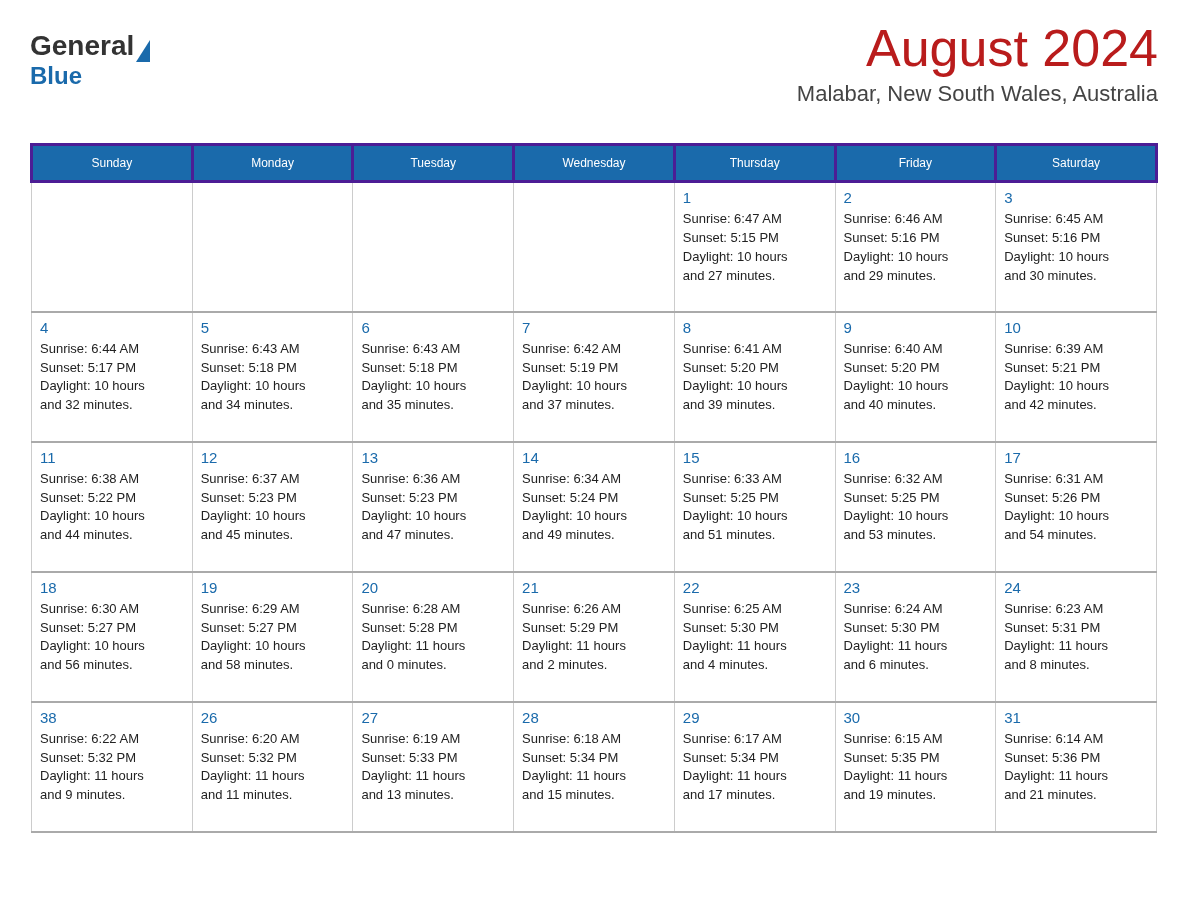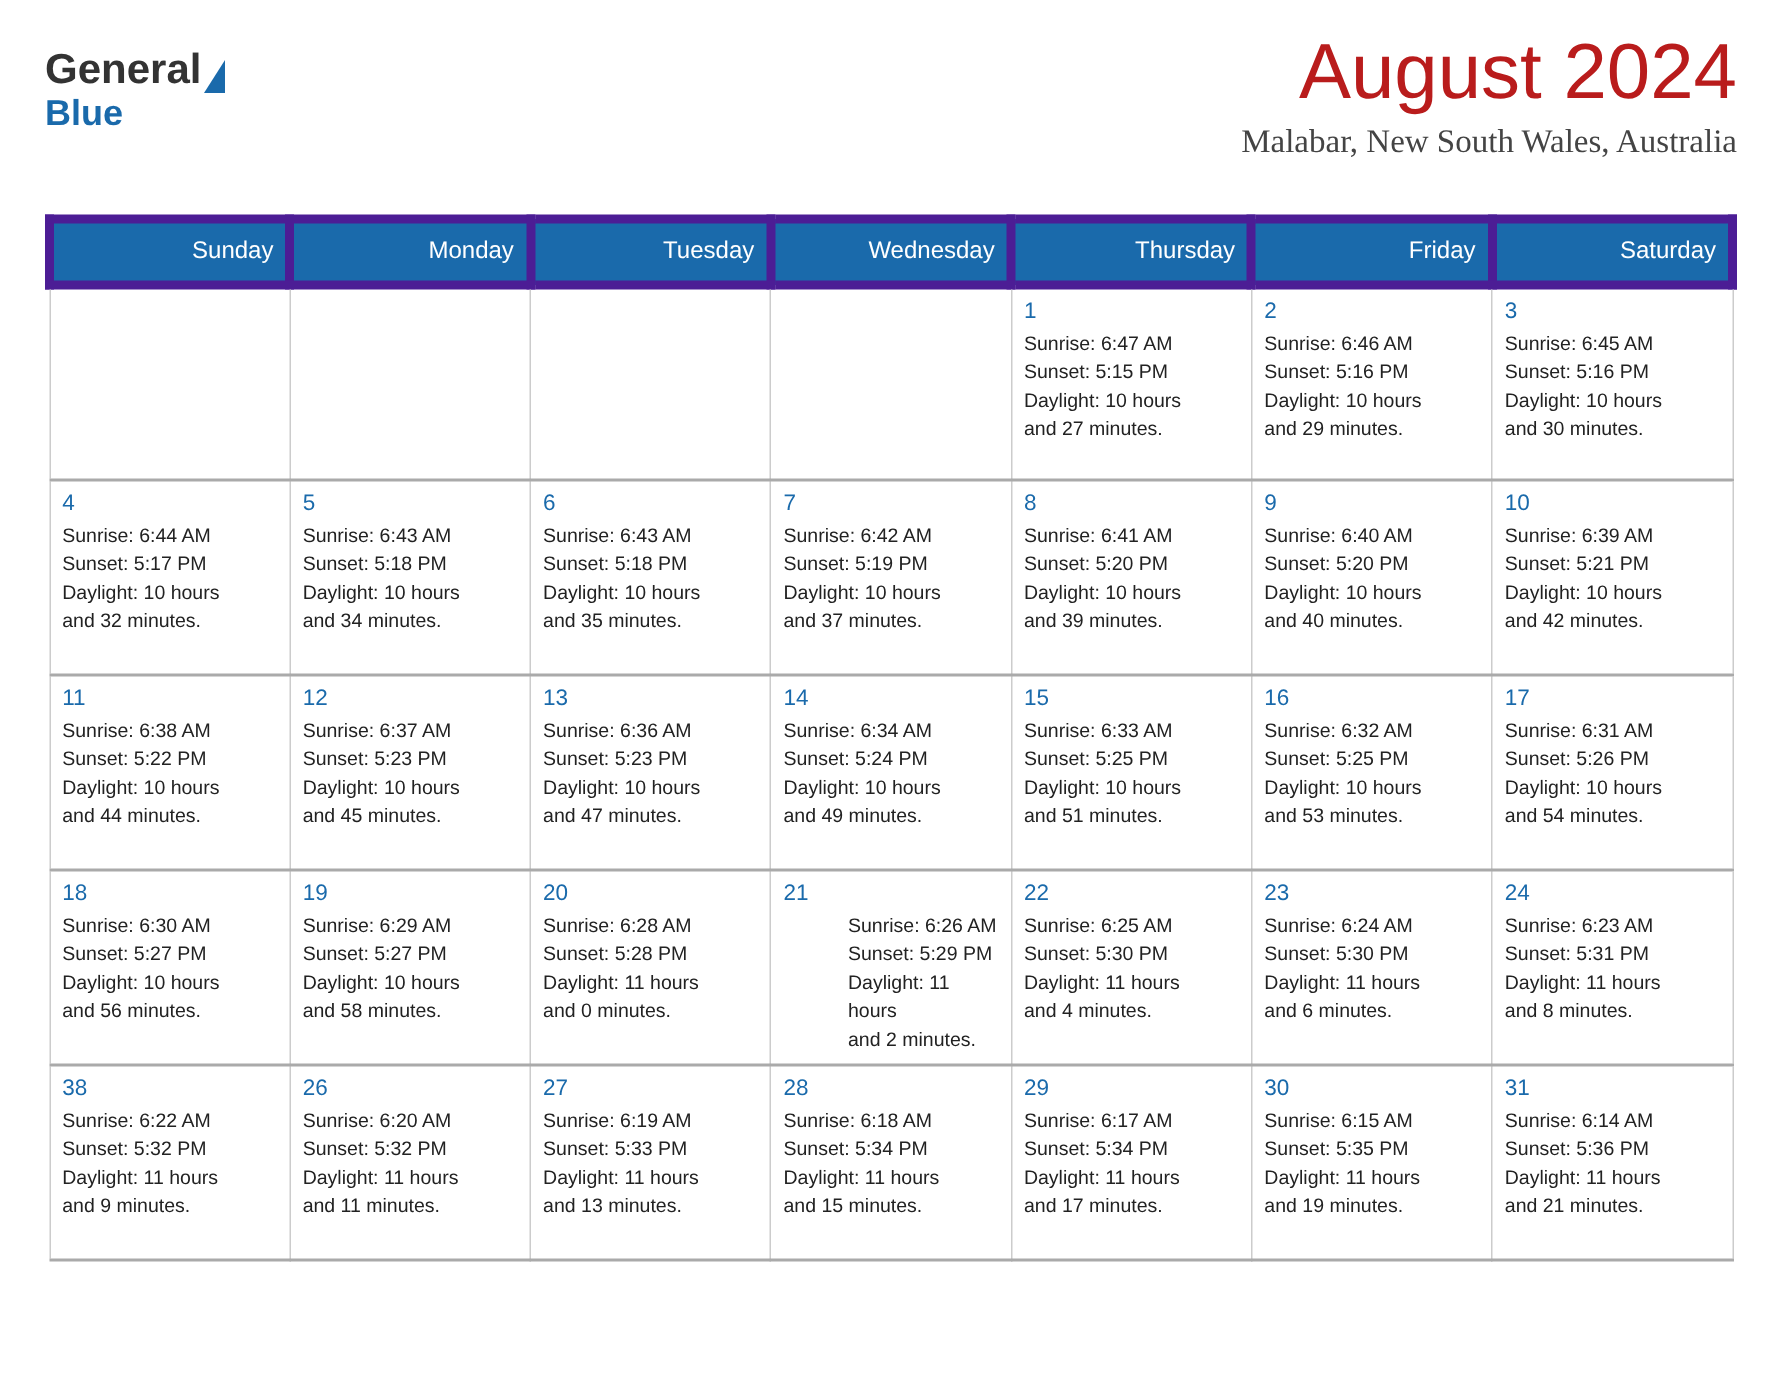--- a/index.html
+++ b/index.html
@@ -47,35 +47,34 @@
     .month-title {
       font-size: 52px;
       font-weight: normal;
       color: #b91c1c;
       line-height: 1.1;
     }
     .location {
       font-size: 22px;
       color: #444;
       margin-top: 4px;
-      font-family: Liberation Serif, serif;
     }
     table {
       width: 100%;
       border-collapse: collapse;
       table-layout: fixed;
     }
     thead th {
       background-color: #1a6aab;
       color: #fff;
-      font-size: 16px;
+      font-size: 12px;
       font-weight: normal;
       padding: 10px 8px;
-      text-align: right;
-      border: 6px solid #4c1d95;
+      text-align: center;
+      border: 3px solid #4c1d95;
     }
     tbody td {
       border: 1px solid #ccc;
       vertical-align: top;
       padding: 6px 8px;
       font-size: 13px;
       color: #222;
       height: 130px;
     }
     .day-number {
@@ -276,21 +275,21 @@
         </td>
         <td>
           <span class="day-number">20</span>
           <div class="day-info" style="white-space: pre-line;">Sunrise: 6:28 AM
 Sunset: 5:28 PM
 Daylight: 11 hours
 and 0 minutes.</div>
         </td>
         <td>
           <span class="day-number">21</span>
-          <div class="day-info" style="white-space: pre-line; margin-left: 43px;">Sunrise: 6:26 AM
+          <div class="day-info" style="white-space: pre-line;">Sunrise: 6:26 AM
 Sunset: 5:29 PM
 Daylight: 11 hours
 and 2 minutes.</div>
         </td>
         <td>
           <span class="day-number">22</span>
           <div class="day-info" style="white-space: pre-line;">Sunrise: 6:25 AM
 Sunset: 5:30 PM
 Daylight: 11 hours
 and 4 minutes.</div>

